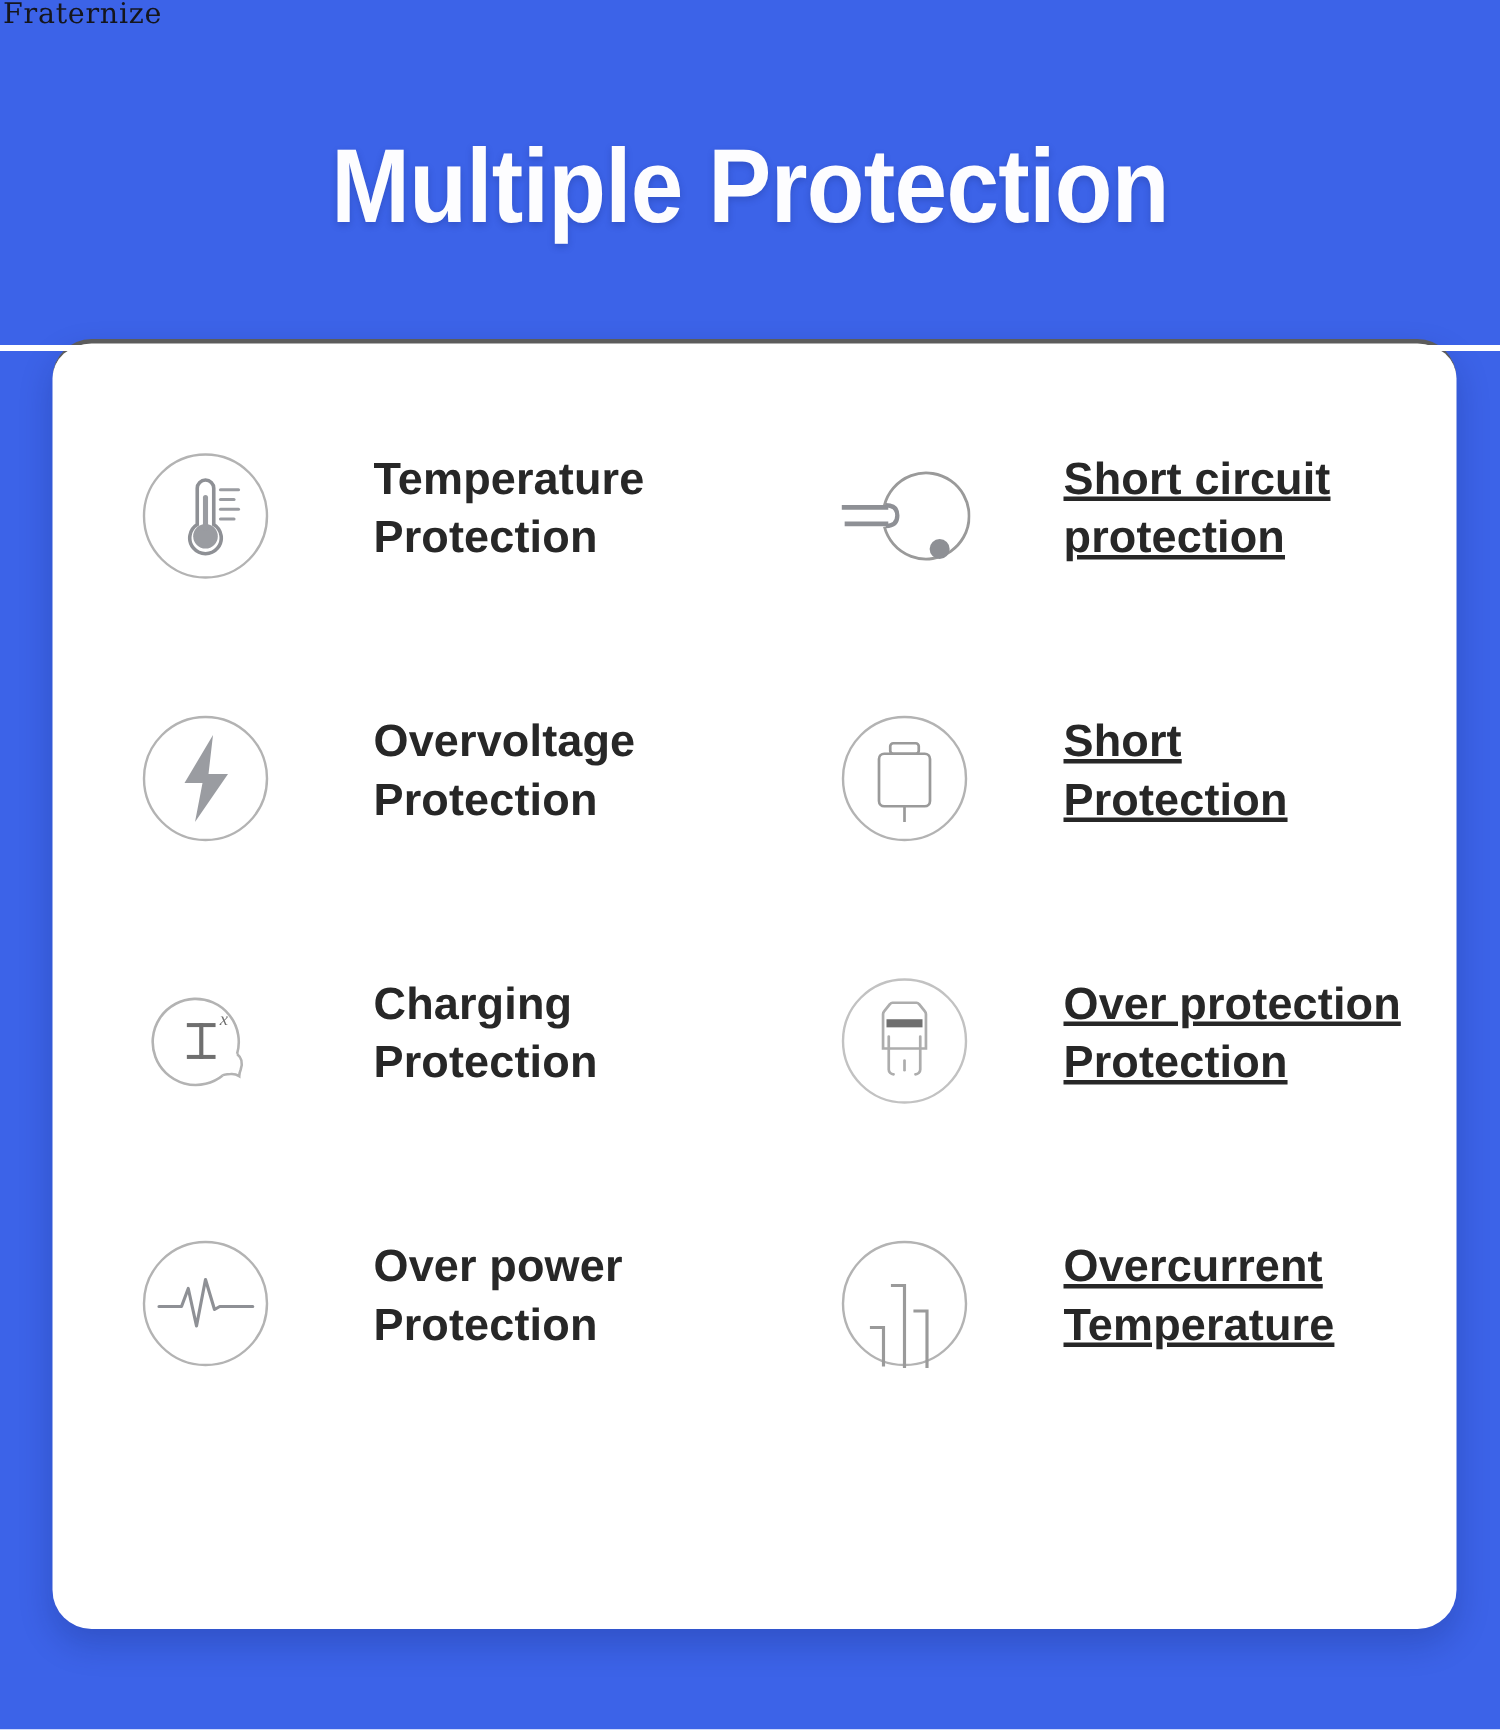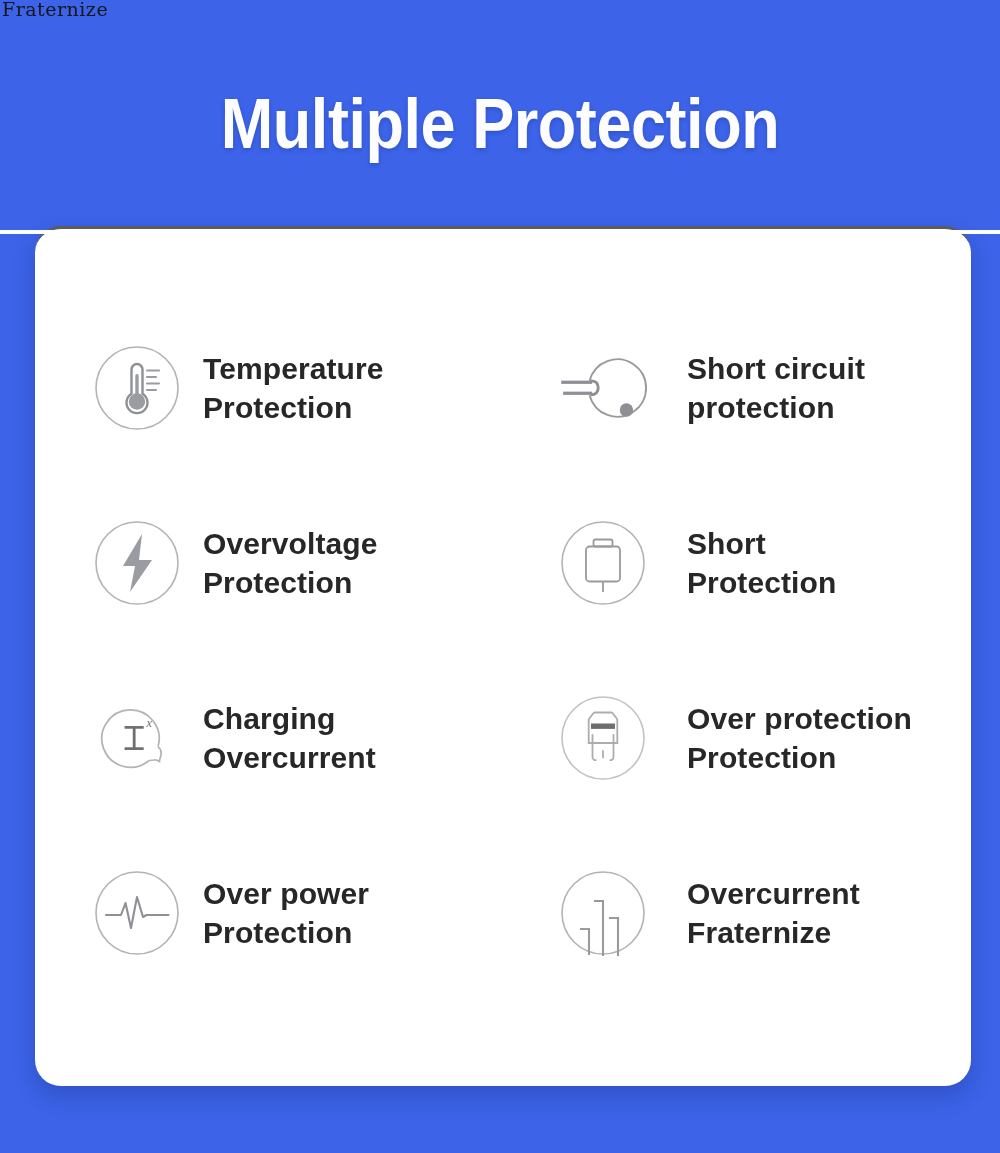--- a/index.html
+++ b/index.html
@@ -73,23 +73,23 @@
     top: 300px;
     width: 936px;
     height: 700px;
     display: grid;
     grid-template-columns: 1fr 1fr;
     grid-template-rows: repeat(4, 1fr);
     z-index: 7;
   }
   .feature {
     display: flex;
-    align-items: center;
     padding-left: 58px;
     box-sizing: border-box;
+    gap: 46px;
   }
   .feature.col-right {
     padding-left: 56px;
   }
   .icon-wrap {
     width: 88px;
     height: 88px;
     flex: 0 0 88px;
     display: flex;
     align-items: center;
@@ -102,21 +102,22 @@
     margin-left: 22px;
     color: #272727;
     font-family: "Liberation Sans", sans-serif;
     font-weight: 700;
     font-size: 30px;
     line-height: 39px;
     letter-spacing: 0.1px;
     white-space: pre-line;
   }
   .col-right .feature-label {
-    margin-left: 40px;
+    margin-left: 16px;
+    text-decoration: underline;
   }
 </style>
 </head>
 <body>
 
 <div id="stage">
 
   <div class="title">Multiple Protection</div>
 
   <div class="card"></div>
@@ -191,21 +192,21 @@
           <path d="M68 55 q5 4 2.5 11 q-1 2.5 -1 4.5 q-2.8 -1.8 -6 -1.5 q-5 0.3 -5.5 1" fill="none" stroke="#b3b3b3" stroke-width="1.8"></path>
           <g fill="#6f6f6f">
             <rect x="33" y="33.5" width="20" height="2.8"></rect>
             <rect x="41.6" y="33.5" width="2.9" height="25"></rect>
             <rect x="33" y="55.7" width="20" height="2.8"></rect>
           </g>
           <text x="56" y="35" font-family="'Liberation Serif', serif" font-size="13" font-style="italic" fill="#6f6f6f">x</text>
         </svg>
       </span>
       <span class="feature-label">Charging
-Overcurrent</span>
+Protection</span>
     </div>
 
     <div class="feature col-right">
       <span class="icon-wrap">
         <svg width="86" height="86" viewBox="0 0 86 86">
           <circle cx="43" cy="43" r="41" fill="none" stroke="#c2c2c2" stroke-width="1.6"></circle>
           <path d="M35 17.5 h16 a2 2 0 0 1 1.6 .8 l4 5 a3 3 0 0 1 .7 2 v22.7 h-28.6 v-22.7 a3 3 0 0 1 .7 -2 l4 -5 a2 2 0 0 1 1.6 -.8 z" fill="none" stroke="#adadad" stroke-width="1.8"></path>
           <rect x="31" y="28.5" width="24" height="5.4" fill="#6f6f6f"></rect>
           <g fill="none" stroke="#adadad" stroke-width="1.8" stroke-linecap="round">
             <path d="M32.5 40 v22 a3.2 3.2 0 0 0 3.2 3.2"></path>
@@ -234,20 +235,20 @@
         <svg width="86" height="86" viewBox="0 0 86 86">
           <circle cx="43" cy="43" r="41" fill="none" stroke="#b3b3b3" stroke-width="1.6"></circle>
           <g fill="none" stroke="#9a9a9a" stroke-width="2.1" stroke-linecap="square">
             <path d="M21 59 h8 v25"></path>
             <path d="M35 31 h8 v55"></path>
             <path d="M50 48 h8 v38"></path>
           </g>
         </svg>
       </span>
       <span class="feature-label">Overcurrent
-Fraternize</span>
+Temperature</span>
     </div>
 
   </div>
 
   <div class="watermark">Fraternize</div>
 
 </div>
 
 </body></html>

